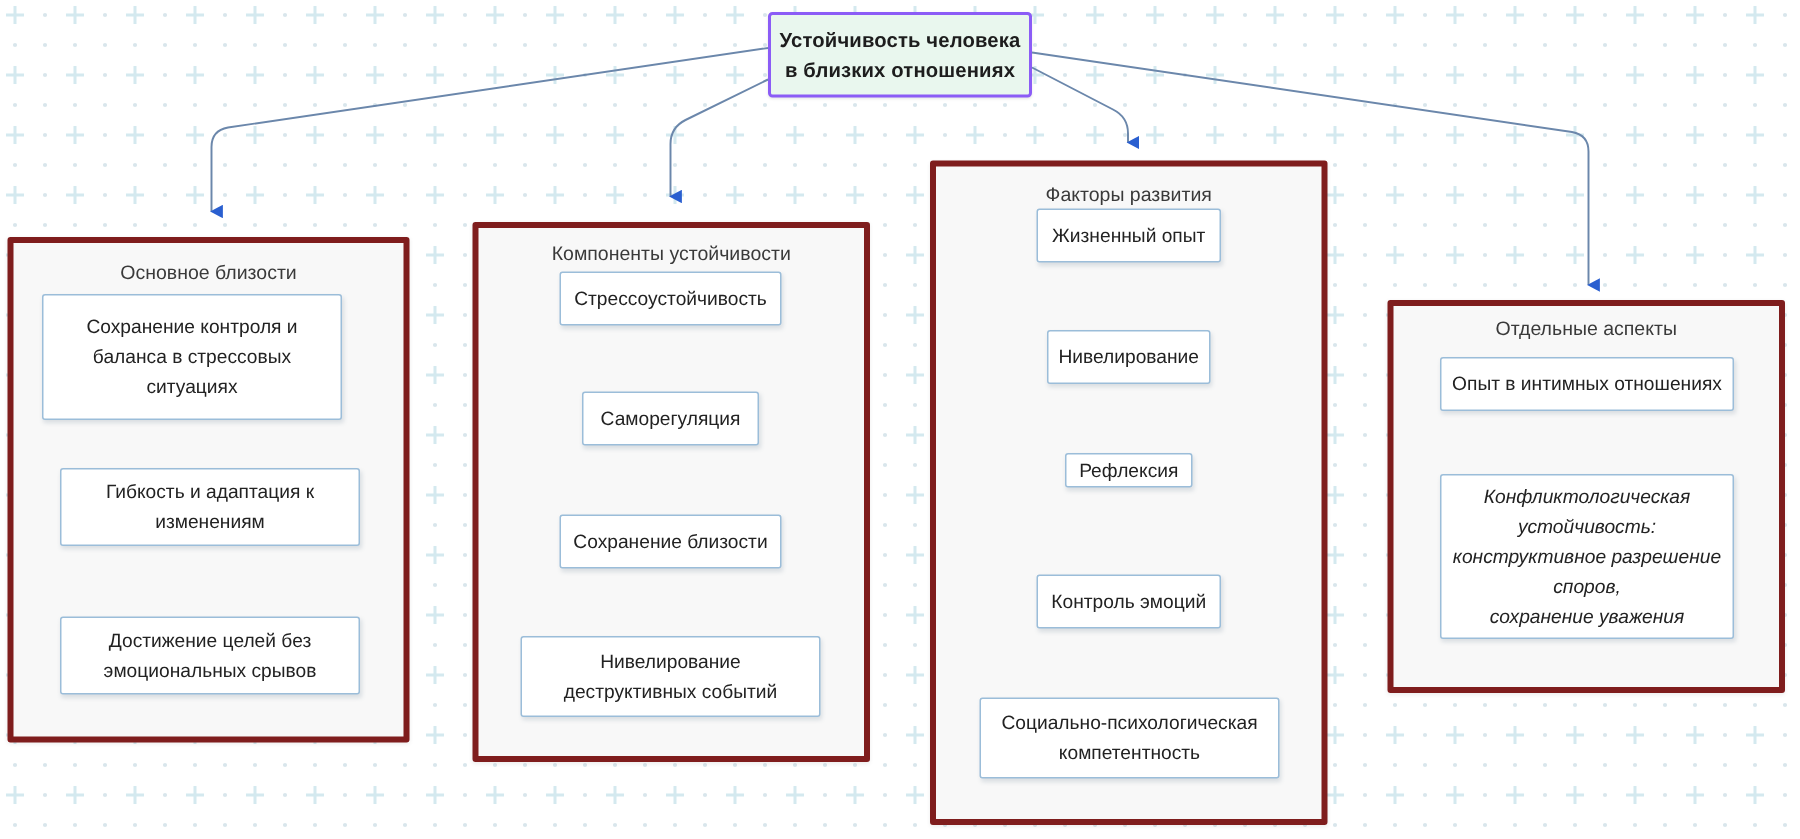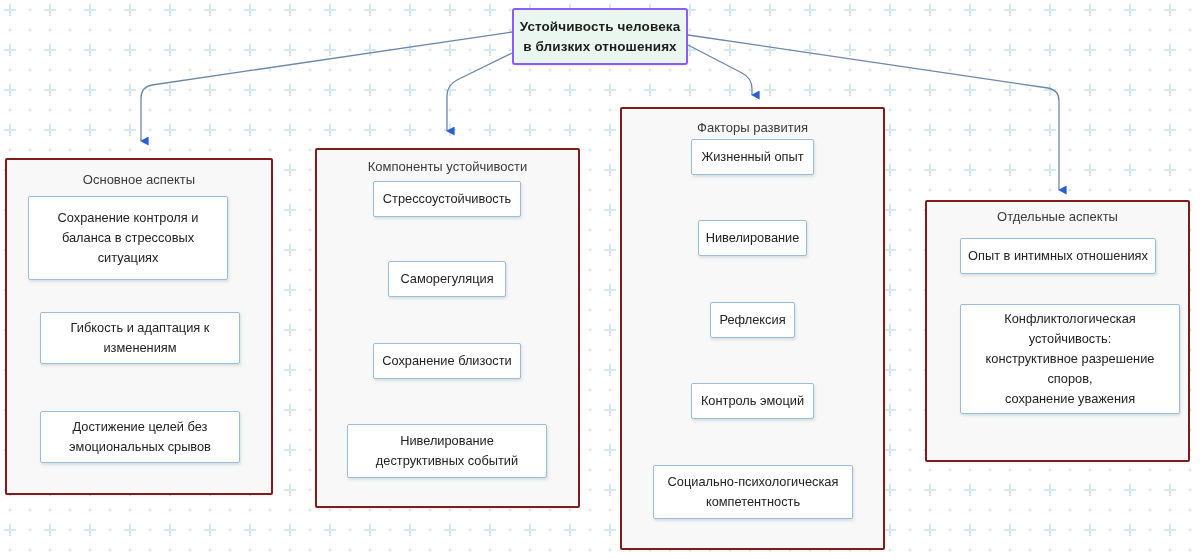--- a/index.html
+++ b/index.html
@@ -65,21 +65,21 @@
     line-height: 20px;
     white-space: nowrap;
     letter-spacing: 0.1px;
   }
 
   
   .group {
     position: absolute;
     box-sizing: border-box;
     background: #f8f8f8;
-    border: 2px solid #7f1d1d;
+    border: 4px solid #7f1d1d;
     border-radius: 2px;
     z-index: 2;
     box-shadow: 0 1px 3px rgba(0,0,0,0.07);
   }
   .group-title {
     position: absolute;
     left: 0;
     right: 0;
     text-align: center;
     font-size: 13px;
@@ -143,21 +143,21 @@
 </svg>
 
 <div id="canvas">
 
   <div class="root-node" style="left:512px; top:8px; width:176px; height:57px;">
     <div class="line">Устойчивость человека</div>
     <div class="line">в близких отношениях</div>
   </div>
 
   <div class="group" style="left:5px; top:158px; width:268px; height:337px;">
-    <div class="group-title" style="top:10px;">Основное аспекты</div>
+    <div class="group-title" style="top:10px;">Основное близости</div>
   </div>
   <div class="leaf" style="left:28px; top:196px; width:200px; height:84px;">
     <span>Сохранение контроля и
 баланса в стрессовых
 ситуациях</span>
   </div>
   <div class="leaf" style="left:40px; top:312px; width:200px; height:52px;">
     <span>Гибкость и адаптация к
 изменениям</span>
   </div>
@@ -186,38 +186,38 @@
 
   <div class="group" style="left:620px; top:107px; width:265px; height:443px;">
     <div class="group-title" style="top:9px;">Факторы развития</div>
   </div>
   <div class="leaf" style="left:691px; top:139px; width:123px; height:36px;">
     <span>Жизненный опыт</span>
   </div>
   <div class="leaf" style="left:698px; top:220px; width:109px; height:36px;">
     <span>Нивелирование</span>
   </div>
-  <div class="leaf" style="left:710px; top:302px; width:85px; height:36px;">
+  <div class="leaf" style="left:710px; top:302px; width:85px; height:23px;">
     <span>Рефлексия</span>
   </div>
   <div class="leaf" style="left:691px; top:383px; width:123px; height:36px;">
     <span>Контроль эмоций</span>
   </div>
   <div class="leaf" style="left:653px; top:465px; width:200px; height:54px;justify-content:center;">
     <span>Социально-психологическая
 компетентность</span>
   </div>
 
   <div class="group" style="left:925px; top:200px; width:265px; height:262px;">
     <div class="group-title" style="top:5px;">Отдельные аспекты</div>
   </div>
   <div class="leaf" style="left:960px; top:238px; width:196px; height:36px;">
     <span>Опыт в интимных отношениях</span>
   </div>
-  <div class="leaf" style="left:960px; top:304px; width:220px; height:110px;">
+  <div class="leaf" style="left:960px; top:316px; width:196px; height:110px;font-style:italic;">
     <span>Конфликтологическая
 устойчивость:
 конструктивное разрешение
 споров,
 сохранение уважения</span>
   </div>
 
 </div>
 
 </body></html>

